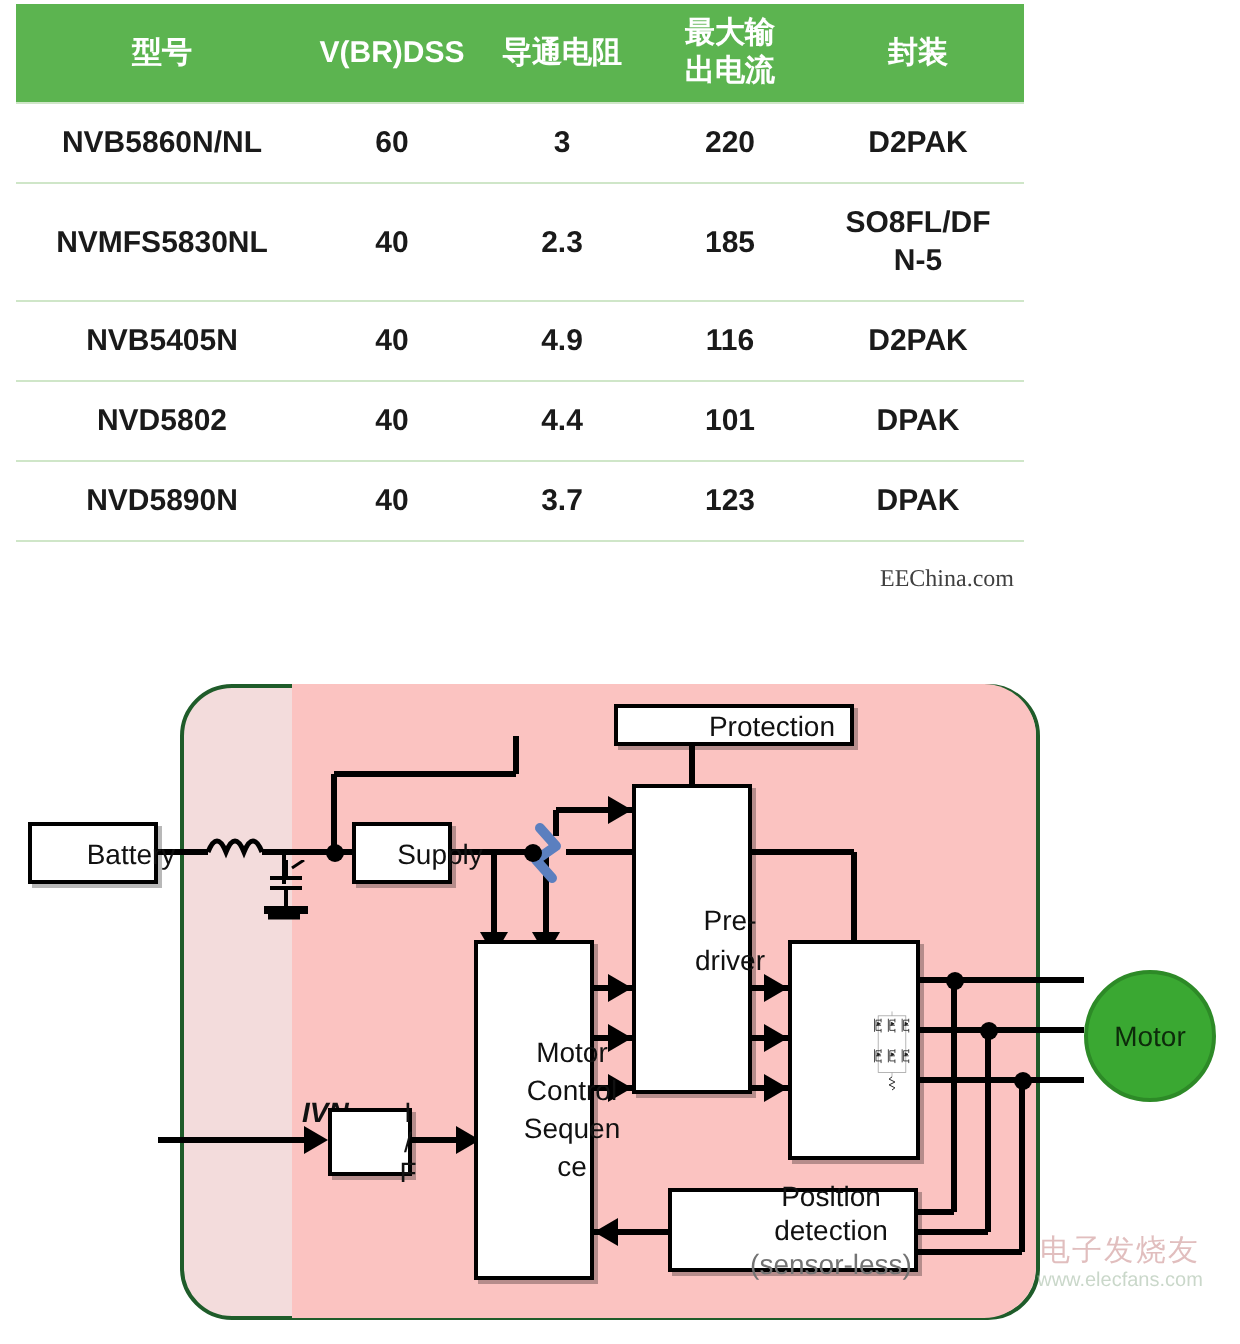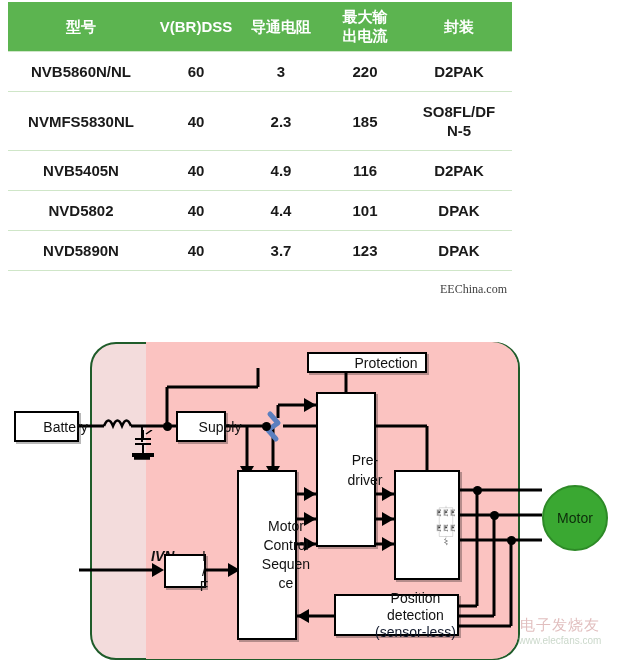--- a/index.html
+++ b/index.html
@@ -82,21 +82,21 @@
   }
   .arrow-d{
     position:absolute;width:0;height:0;
     border-left:7px solid transparent;border-right:7px solid transparent;
     border-top:12px solid #000;
   }
   .ivn-label{
     position:absolute;font-style:italic;font-weight:bold;
     font-size:14px;color:#111;
   }
-  .sensorless{color:#0f172a;display:block;}
+  .sensorless{color:#737373;display:block;}
   .svg-layer{position:absolute;left:0;top:0;width:620px;height:342px;pointer-events:none;}
   .dia-watermark{
     position:absolute;left:500px;top:286px;width:120px;
     text-align:center;pointer-events:none;opacity:.55;
   }
   .dia-wm-cn{font-size:15px;color:#c98a8a;letter-spacing:1px;font-family:"DejaVu Sans",sans-serif;}
   .dia-wm-url{font-size:10px;color:#9fb89f;}
 </style>
 </head>
 <body>

